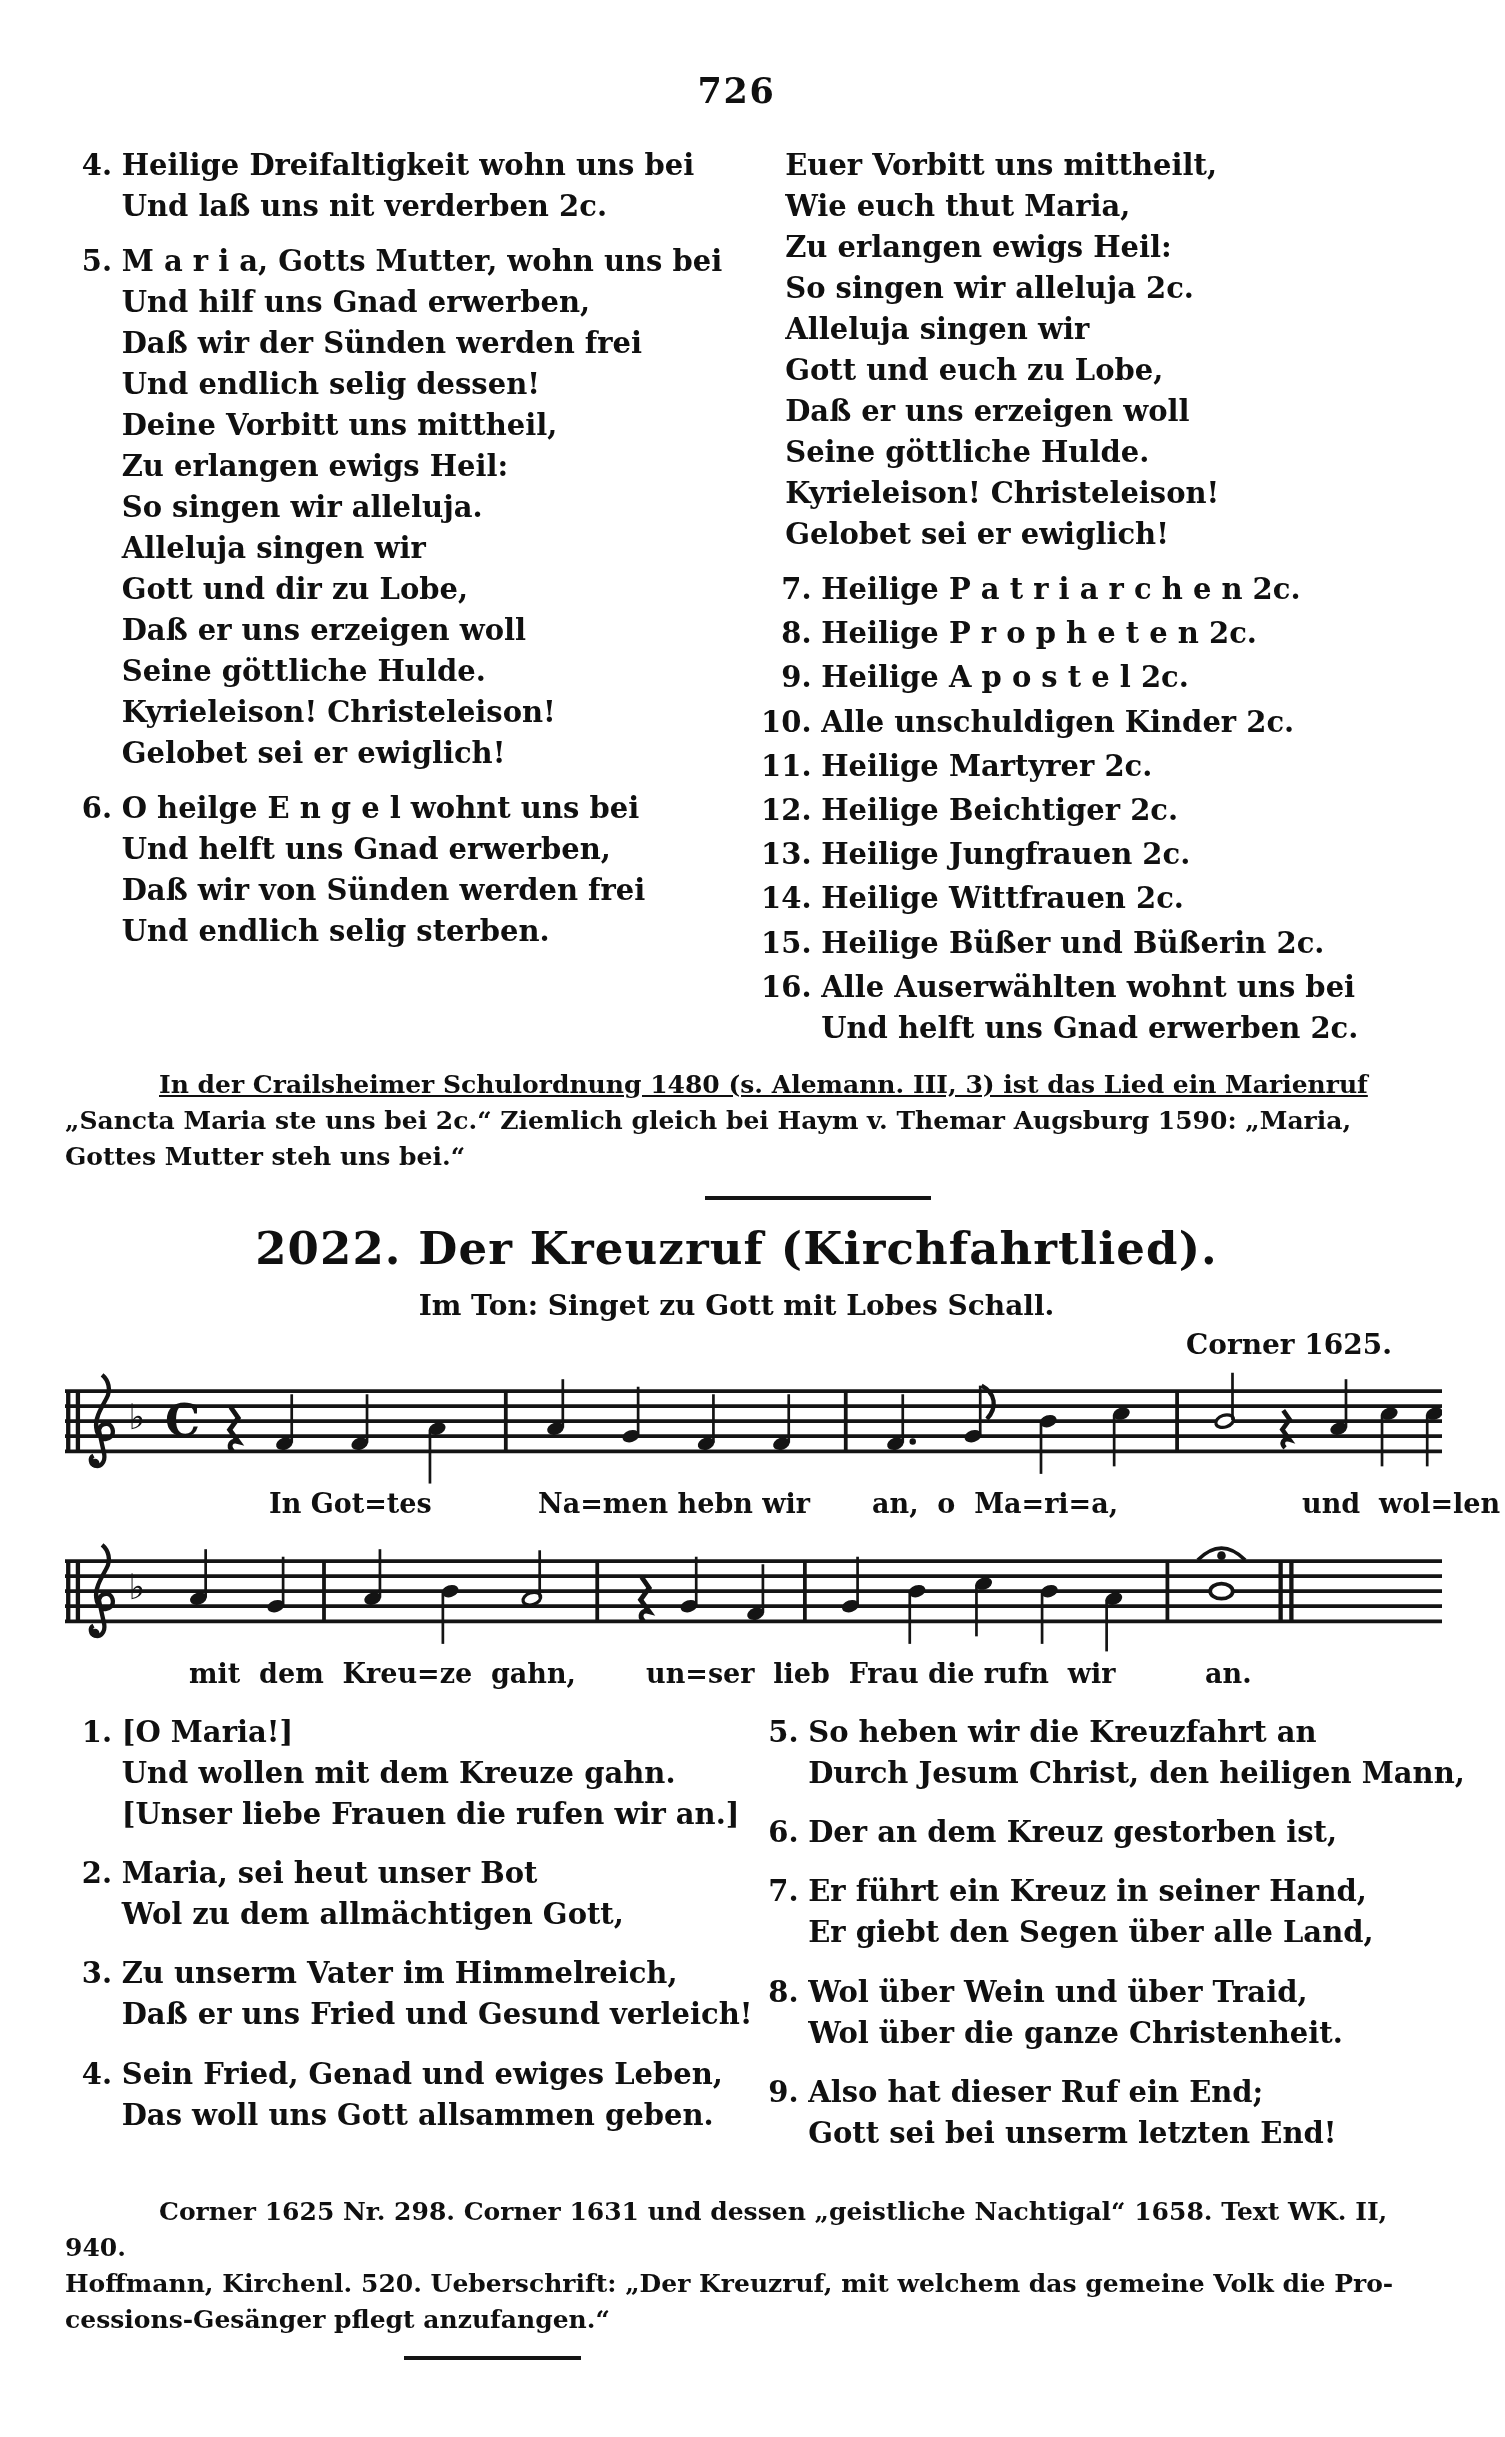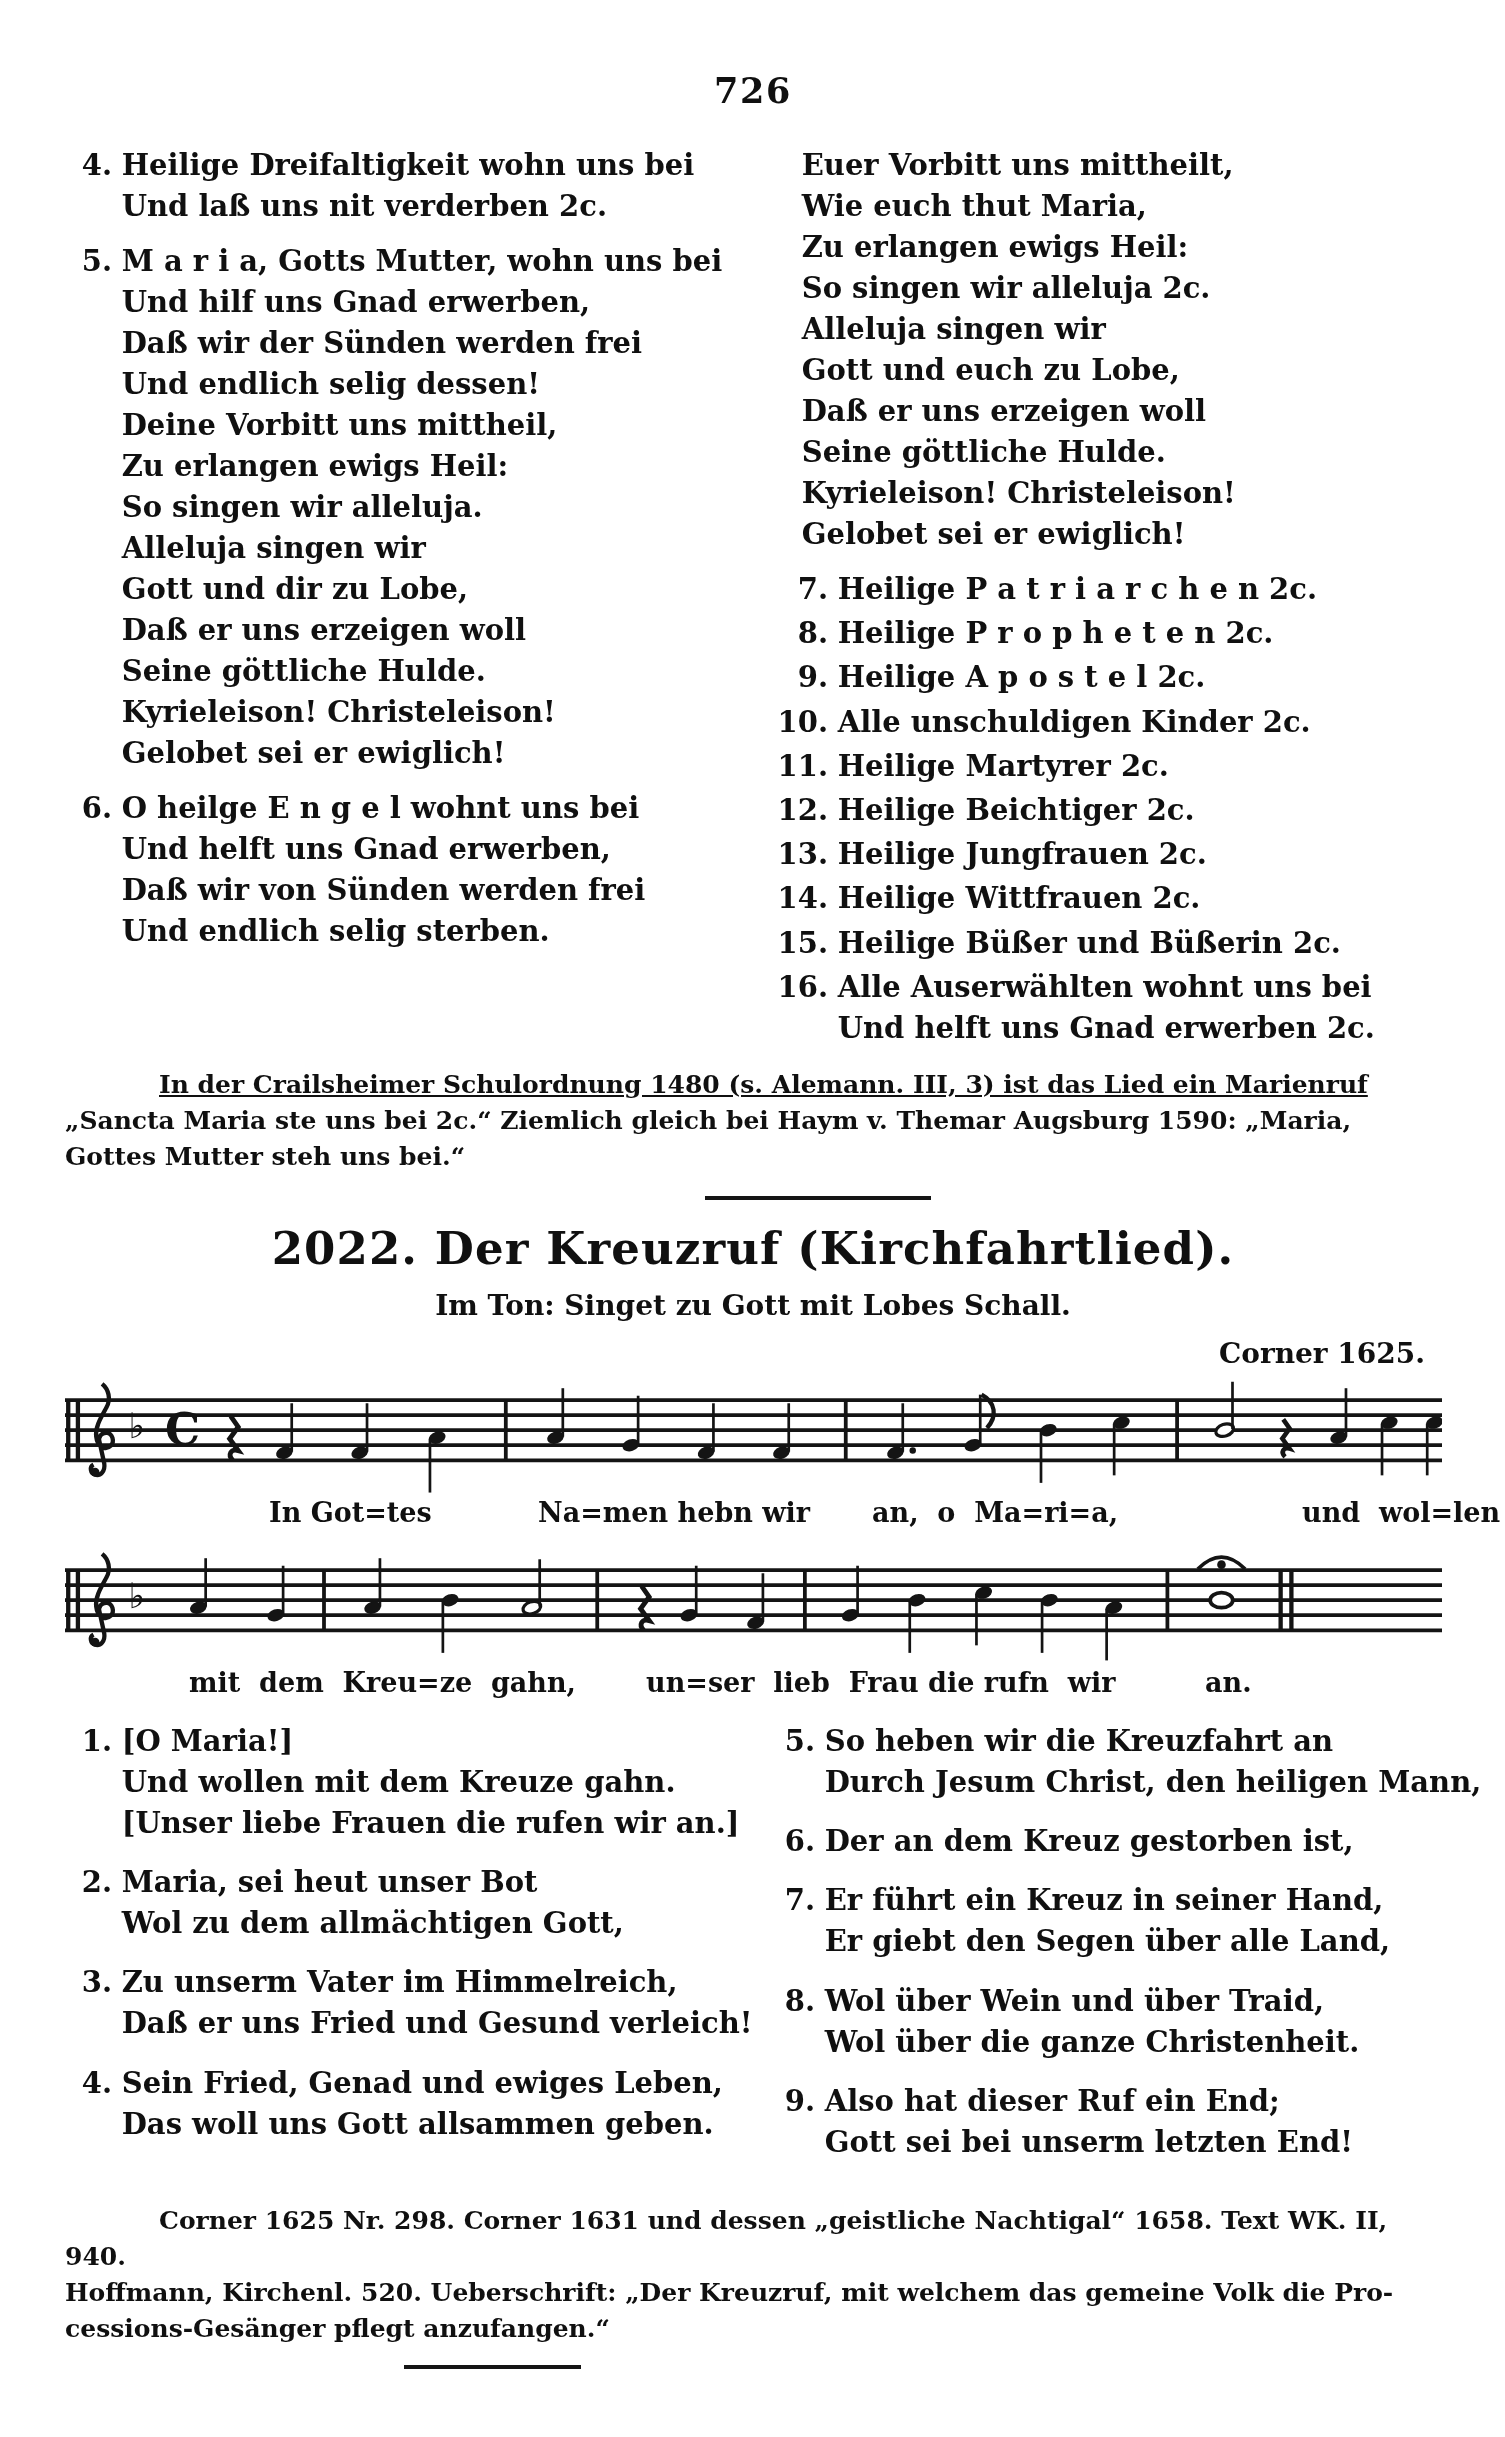--- a/index.html
+++ b/index.html
@@ -1,32 +1,32 @@
 <!DOCTYPE html>
 <html style="font-size:8.6px"><head>
 <meta charset="utf-8">
 <style>
   html,body{margin:0;padding:0;background:#ffffff;}
   body{width:1506px;height:2438px;overflow:hidden;color:#101010;
        font-family:"DejaVu Serif","DejaVu Sans",serif;font-weight:700;}
-  .page{box-sizing:border-box;width:1506px;height:2438px;padding:70px 65px 0 65px;}
+  .page{box-sizing:border-box;width:1506px;height:2438px;padding:70px 98px 0 65px;}
   .page-number{text-align:center;font-size:35px;letter-spacing:1.6px;margin-bottom:34px;}
   .two-col{display:flex;gap:30px;}
   .col{flex:1;min-width:0;}
   .line{font-size:29px;line-height:41px;white-space:pre;}
   .stanza{display:flex;margin-bottom:14px;}
   .stanza-num{flex:0 0 47px;text-align:right;padding-right:9.7px;font-size:29px;line-height:41px;}
   .top-right .stanza-num{flex-basis:60px;}
   .stanza.cont .stanza-num{flex-basis:24px;}
   .stanza.compact{margin-bottom:3.2px;}
   .note{font-size:25px;line-height:36px;margin-top:15px;}
   .note .note-line:first-child{text-indent:94px;text-decoration:underline;}
   .rule-divider{height:3.8px;background:#151515;width:226px;margin:21.5px 0 0 640px;}
   .song-title{text-align:center;font-size:45px;margin:22px 0 12px 0;letter-spacing:1.1px;}
-  .tone-line{text-align:center;font-size:28px;line-height:38px;margin:12px;}
+  .tone-line{text-align:center;font-size:28px;line-height:38px;margin:3px;}
   .attribution{text-align:right;font-size:28px;line-height:34px;margin:0 16px 2.2px 0;}
   .staff-block{position:relative;margin-bottom:7.5px;}
   svg.staff{display:block;width:1377px;height:124px;}
   .lyrics-row{position:relative;height:38px;}
   .lyr{position:absolute;top:0;font-size:27px;white-space:pre;}
   .bottom-verses{margin-top:16px;}
   .bottom-verses .stanza{margin-bottom:18.3px;}
   .footnote{font-size:25px;line-height:36px;margin-top:21.5px;}
   .footnote .foot-line:first-child{text-indent:94px;}
   .rule-end{height:3.8px;background:#151515;width:177px;margin:18.3px 0 0 339px;}

